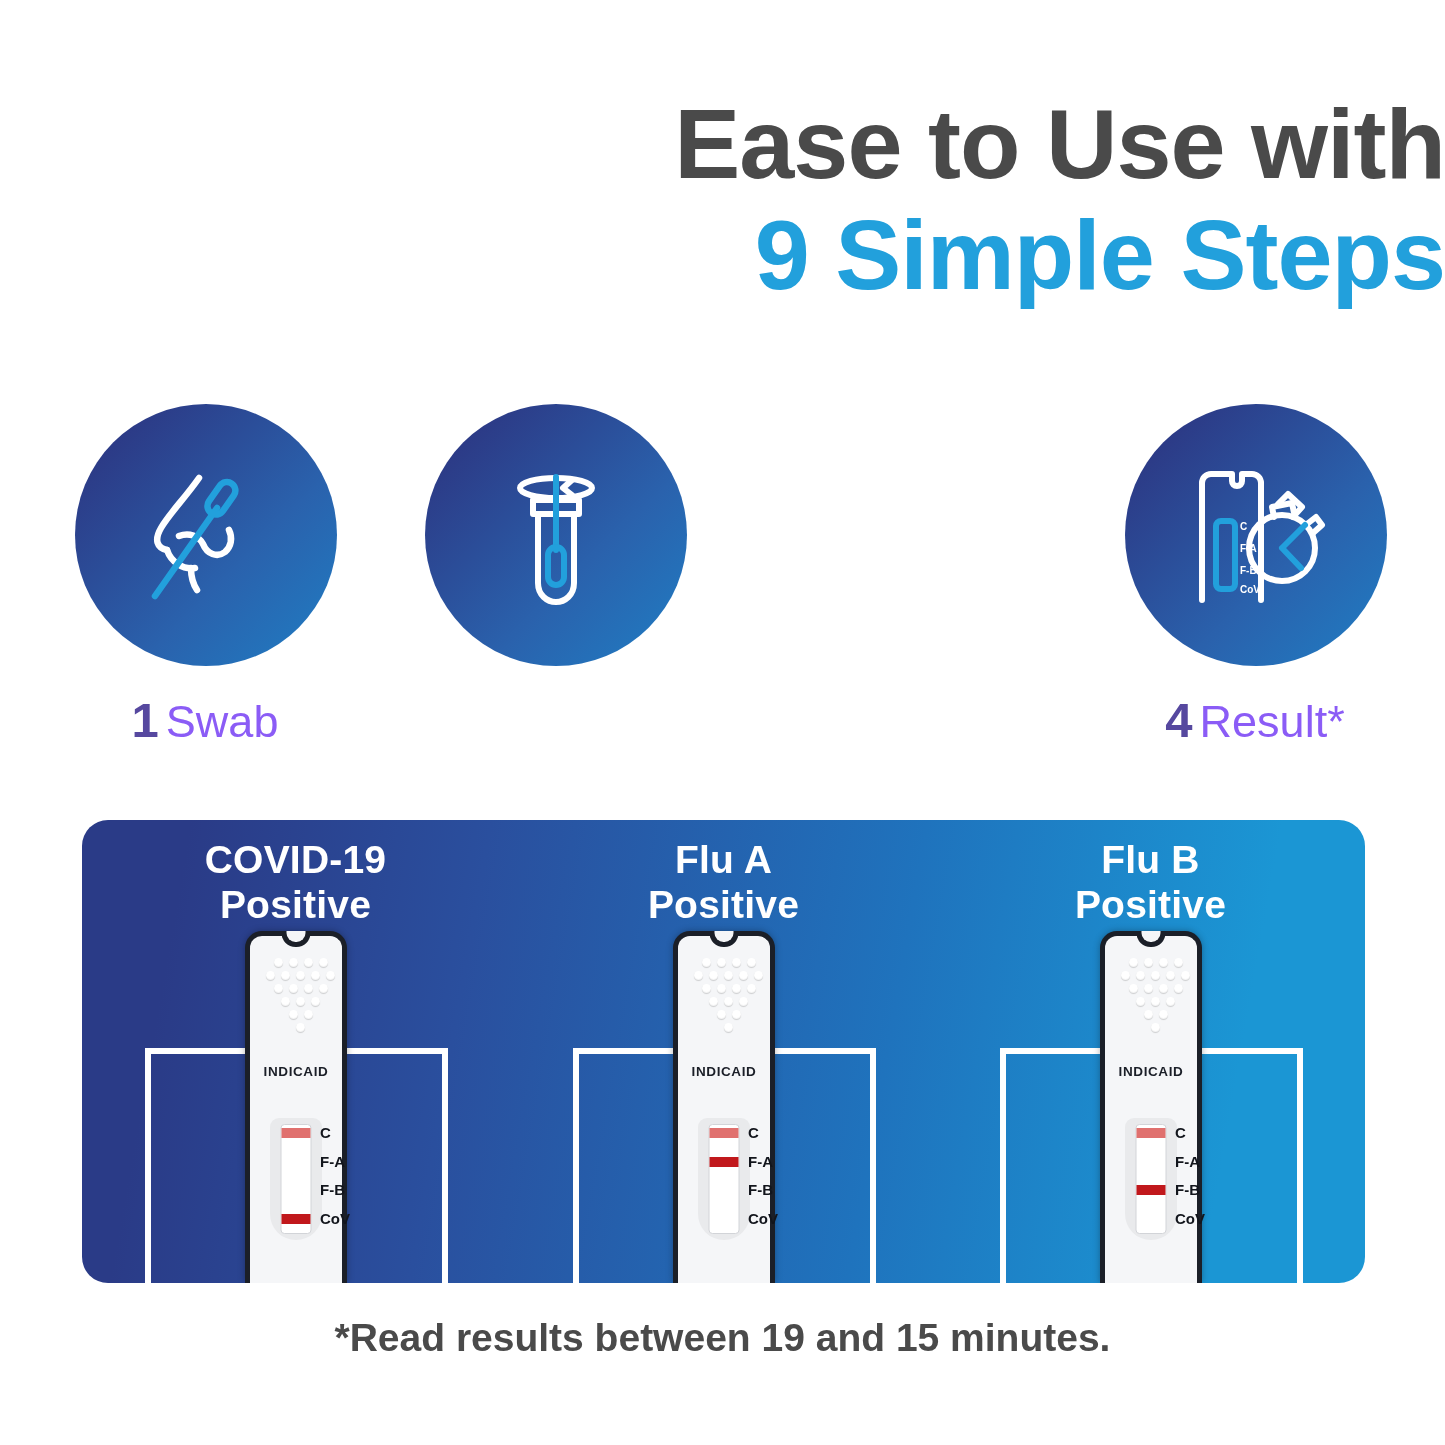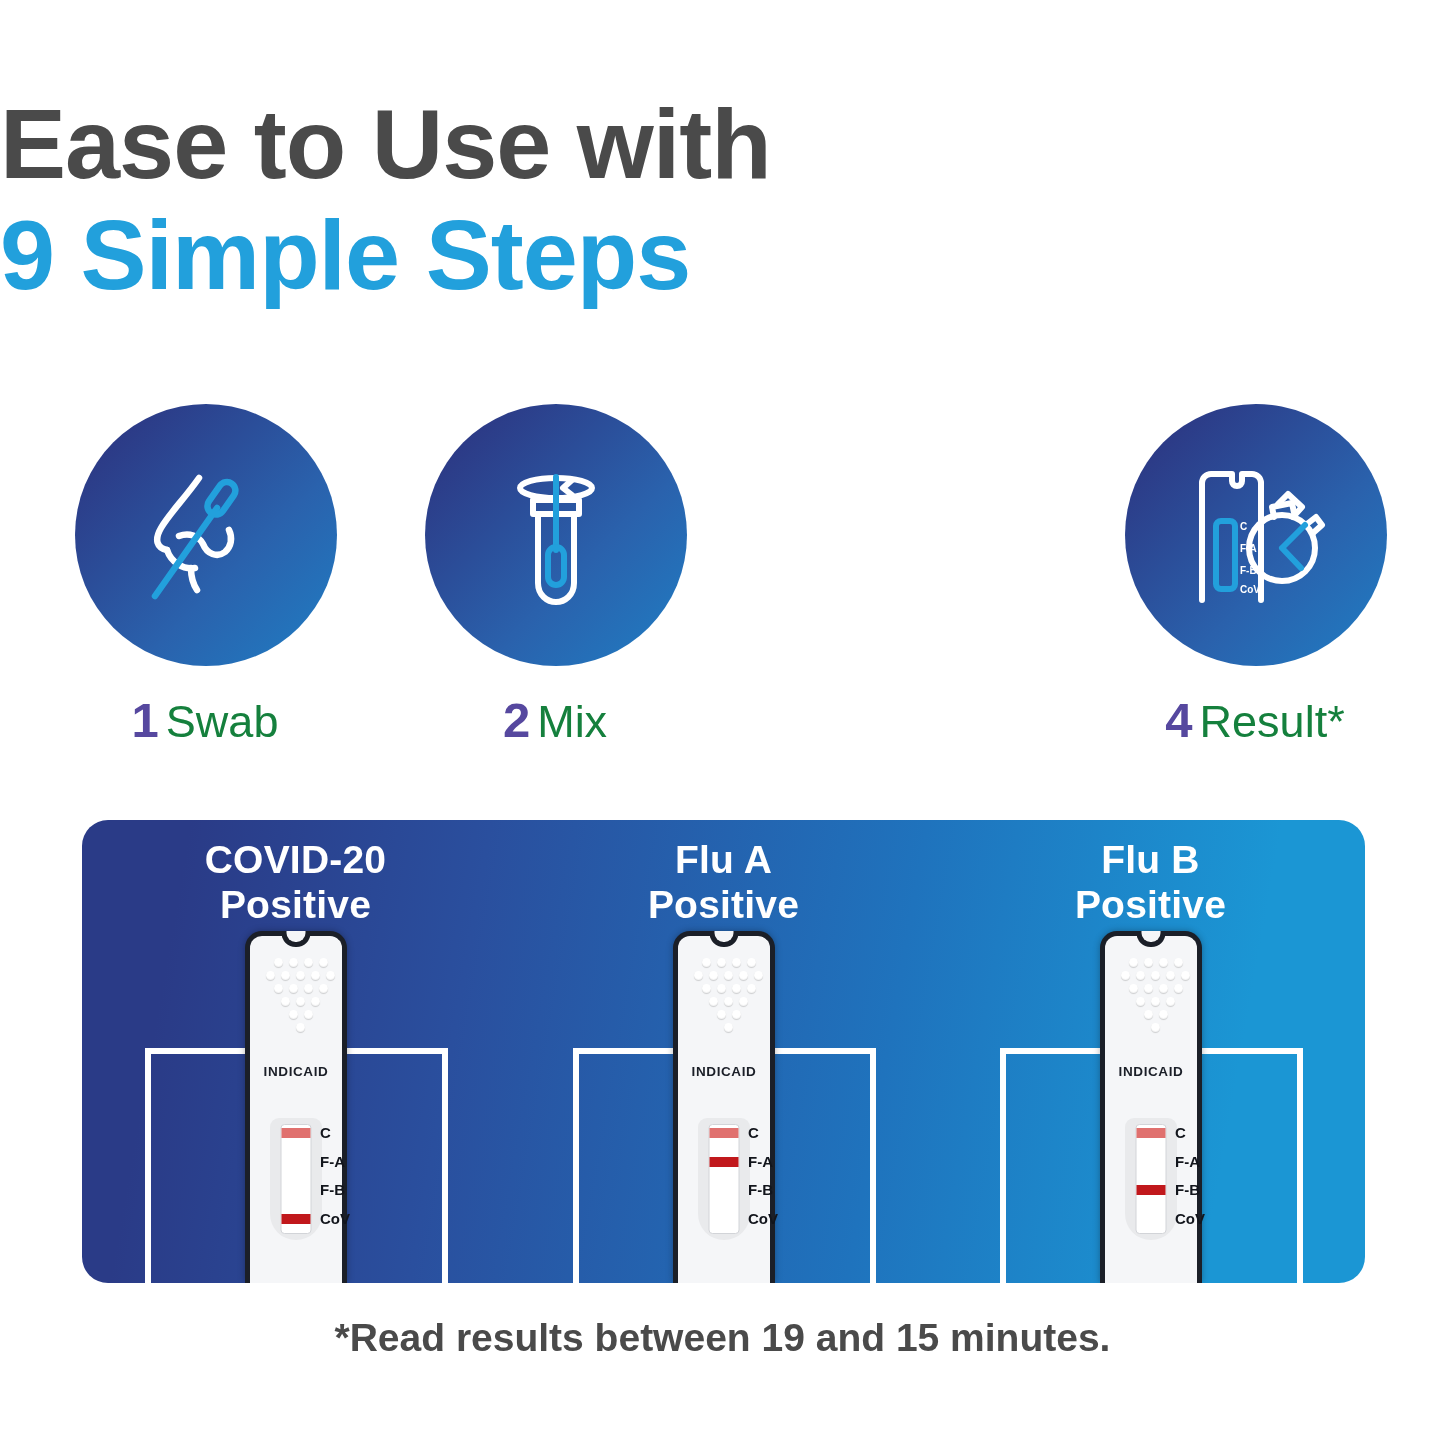--- a/index.html
+++ b/index.html
@@ -8,21 +8,21 @@
     background:#ffffff;
     font-family:"Liberation Sans", sans-serif;
     overflow:hidden;
     position:relative;
   }
   .stage{position:absolute;inset:0;}
 
   
   .heading{
     position:absolute;left:0;top:92px;width:1445px;
-    text-align:left;
+    text-align:right;
   }
   .heading .line1{
     display:block;
     font-size:99px;line-height:104px;
     font-weight:700;color:#4a4a4a;
     letter-spacing:-1px;
   }
   .heading .line2{
     display:block;
     font-size:99px;line-height:118px;
@@ -53,21 +53,21 @@
   .steplabel{
     position:absolute;left:0;top:288px;width:350px;
     text-align:center;
     white-space:nowrap;
   }
   .steplabel .num{
     font-size:49px;font-weight:700;color:#56489f;
     vertical-align:baseline;
   }
   .steplabel .txt{
-    font-size:45px;font-weight:400;color:#15803d;
+    font-size:45px;font-weight:400;color:#8b5cf6;
     margin-left:7px;
   }
 
   
   .panel{
     position:absolute;left:82px;top:820px;
     width:1283px;height:463px;
     border-radius:26px;
     background:linear-gradient(100deg,#2a3b87 0%,#2a3b87 8%,#2a4f9e 30%,#1f73bd 62%,#1b96d4 88%,#1b96d4 100%);
     overflow:hidden;
@@ -218,23 +218,20 @@
             <path d="M101 30 L92 38 L101 45"></path>
             <rect x="62" y="50" width="46" height="14"></rect>
             <path d="M67 64 L67 133 C67 145 76 152 85 152 C94 152 103 145 103 133 L103 64"></path>
           </g>
           <g fill="none" stroke="#22a0dc" stroke-width="6" stroke-linecap="round" stroke-linejoin="round">
             <line x1="85" y1="27" x2="85" y2="100"></line>
             <rect x="77" y="97" width="16" height="38" rx="8"></rect>
           </g>
         </svg>
       </div>
-      <div class="steplabel">
-        <span class="num">2</span><span class="txt">Mix</span>
-      </div>
     </div>
 
 
     <div class="step s4">
       <div class="circle">
         <svg width="180" height="180" viewBox="0 0 180 180">
           <g fill="none" stroke="#ffffff" stroke-width="6" stroke-linecap="round" stroke-linejoin="round">
             <path d="M36 155 L36 38 C36 33 40 29 45 29 L66 29 L66 36 C66 39 68 41 71 41 C74 41 76 39 76 36 L76 29 L86 29 C91 29 95 33 95 38 L95 155"></path>
             <circle cx="116" cy="103" r="33"></circle>
             <path d="M108 72 L106 62 L126 58 L128 68"></path>
@@ -257,21 +254,21 @@
         <span class="num">4</span><span class="txt">Result*</span>
       </div>
     </div>
 
   </div>
 
   <div class="panel">
 
     <div class="col c1">
       <div class="coltitle">
-        <span>COVID-20</span>
+        <span>COVID-19</span>
         <span>Positive</span>
       </div>
       <div class="bracket"></div>
       <div class="cassette">
         <div class="notch"></div>
         <div class="dots">
             <i style="left: 23.5px; top: 2px;"></i>
             <i style="left: 38.5px; top: 2px;"></i>
             <i style="left: 53.5px; top: 2px;"></i>
             <i style="left: 68.5px; top: 2px;"></i>

